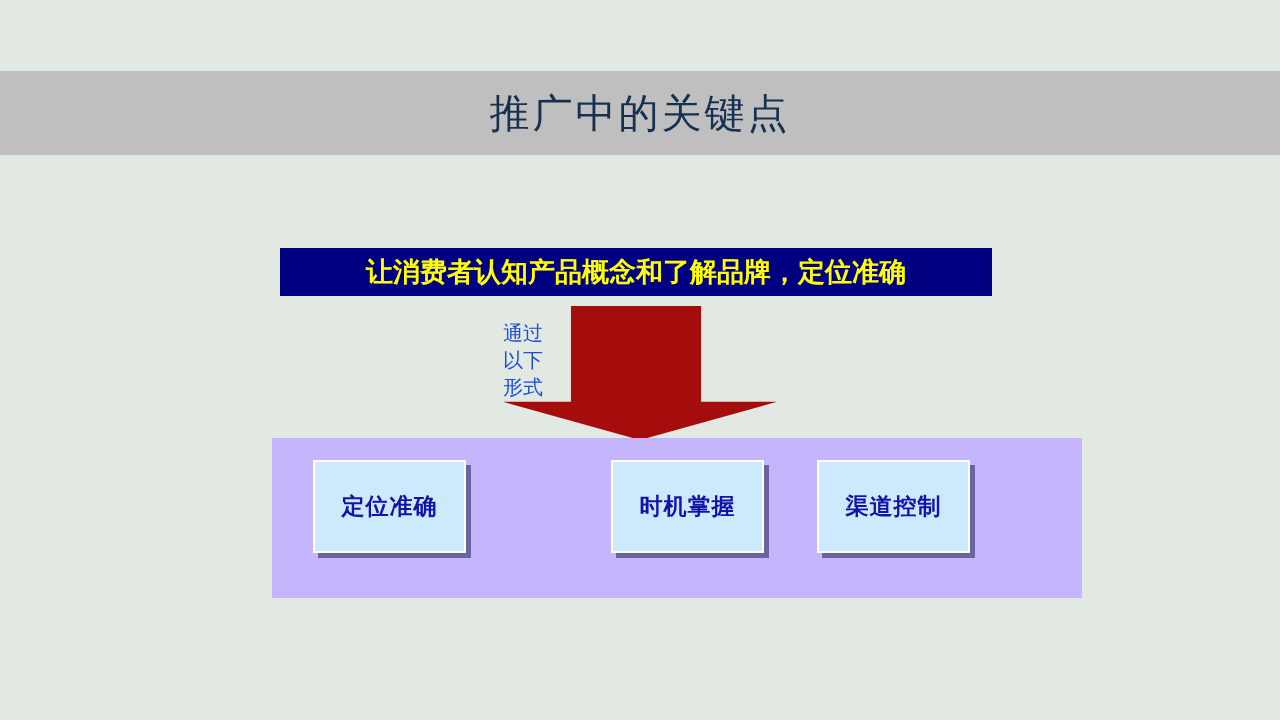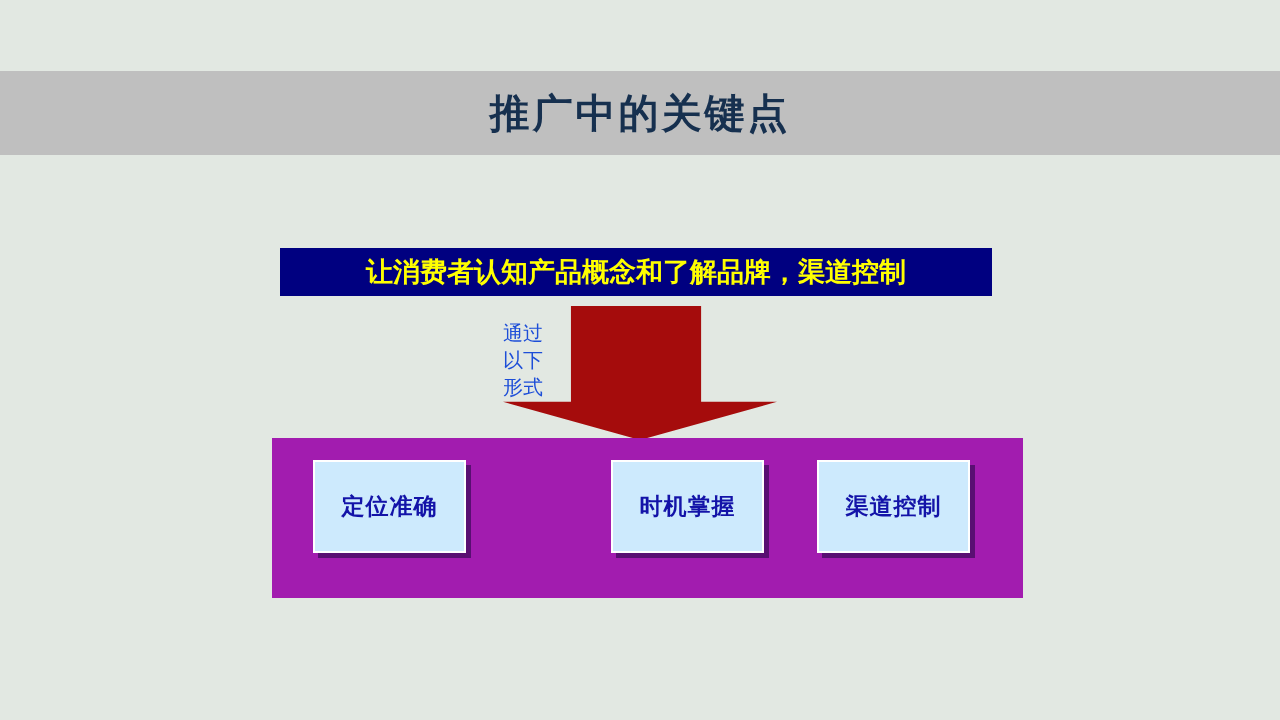--- a/index.html
+++ b/index.html
@@ -32,21 +32,21 @@
     top: 71px;
     width: 1280px;
     height: 84px;
     background: #bfbfbf;
     display: flex;
     align-items: center;
     justify-content: center;
   }
   .title-text {
     font-size: 40px;
-    font-weight: bold;
+    font-weight: normal;
     color: #16304f;
     letter-spacing: 3px;
     line-height: 1;
     white-space: nowrap;
   }
 
   
   .headline-banner {
     position: absolute;
     left: 280px;
@@ -96,23 +96,23 @@
     font-weight: normal;
     line-height: 1.35;
   }
   .arrow-label span { display: block; }
 
   
   .navy-panel {
     position: absolute;
     left: 272px;
     top: 438px;
-    width: 751px;
+    width: 810px;
     height: 160px;
-    background: #a21caf;
+    background: #c4b5fd;
   }
   .box-row {
     position: absolute;
     left: 0;
     top: 0;
     width: 738px;
     height: 160px;
   }
   .key-box {
     position: absolute;
@@ -161,21 +161,21 @@
 </head>
 <body>
 
 <div class="slide">
 
   <div class="title-band">
     <div class="title-text">推广中的关键点</div>
   </div>
 
   <div class="headline-banner">
-    <div class="headline-text">让消费者认知产品概念和了解品牌，渠道控制</div>
+    <div class="headline-text">让消费者认知产品概念和了解品牌，定位准确</div>
   </div>
 
   <div class="arrow-wrap">
     <div class="arrow-shape"></div>
     <div class="arrow-label">
       <span>通过</span>
       <span>以下</span>
       <span>形式</span>
     </div>
   </div>

